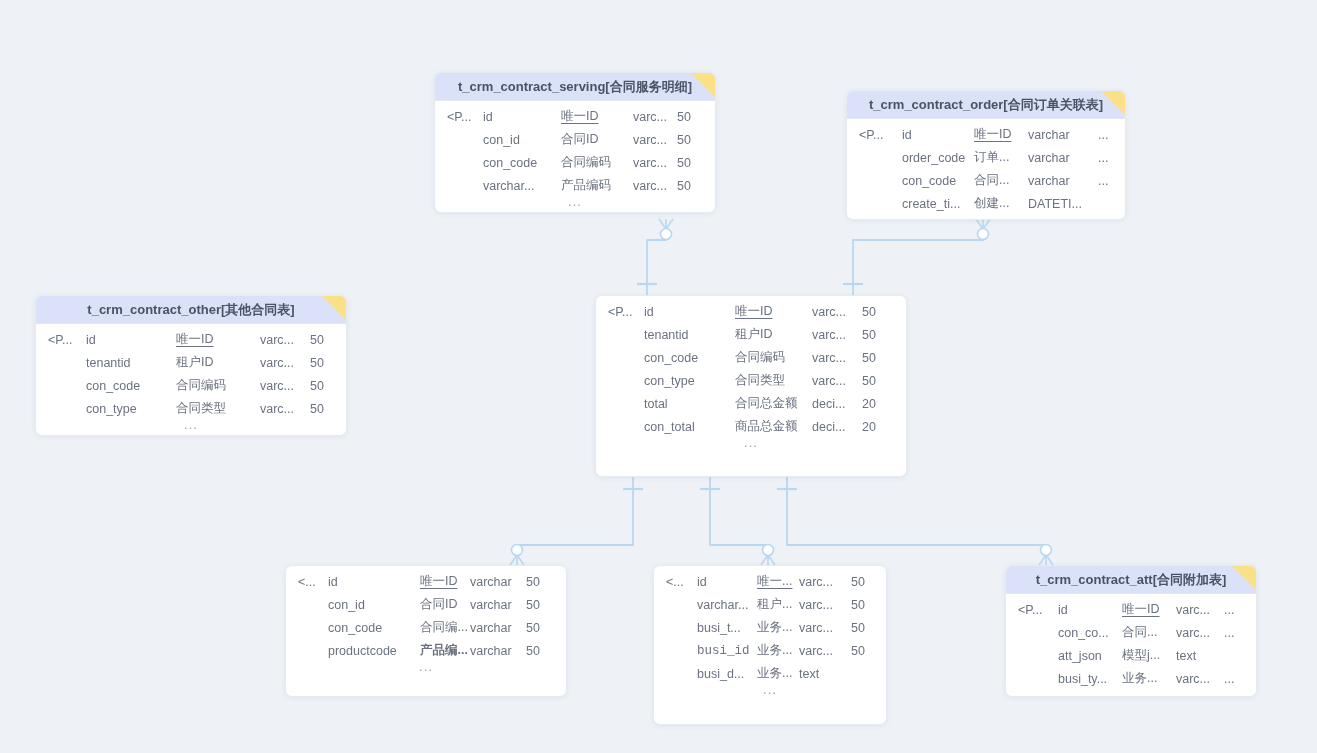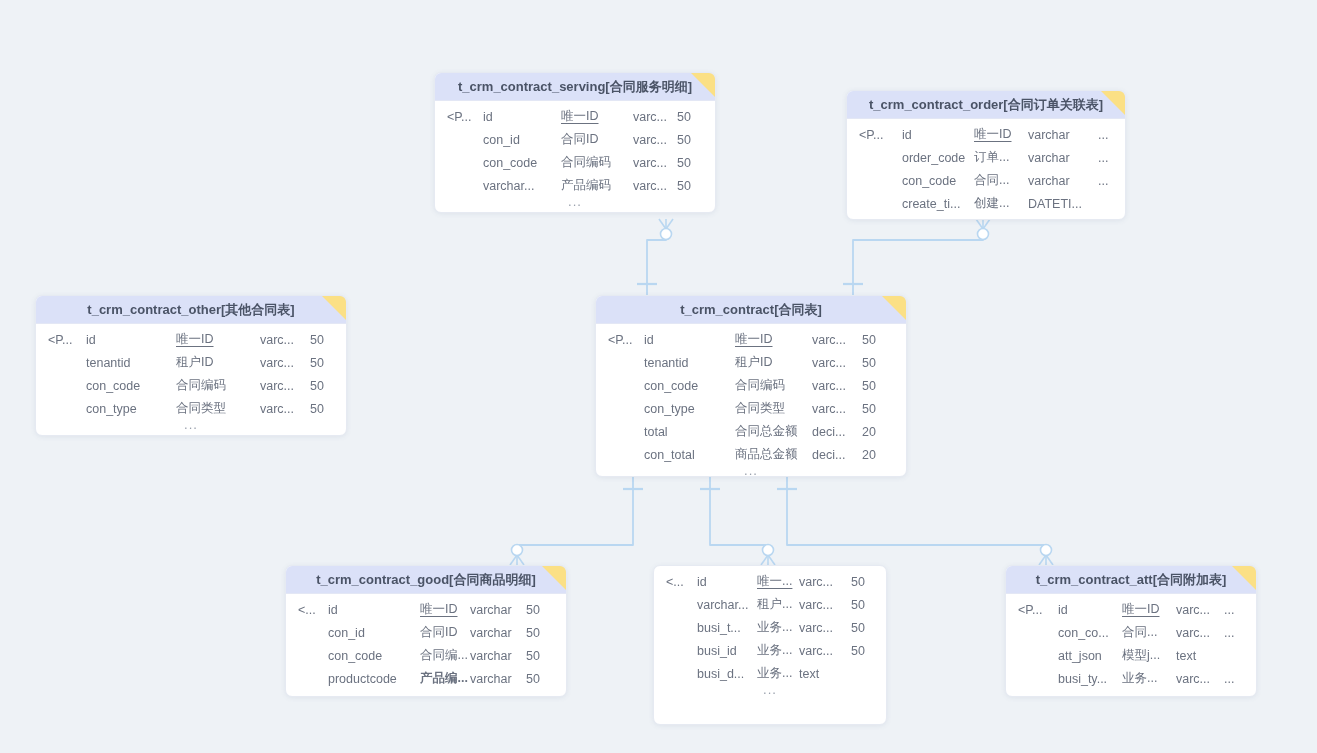--- a/index.html
+++ b/index.html
@@ -183,24 +183,20 @@
           <span class="cell c-1" style="width: 90px;">con_type</span>
           <span class="cell c-2" style="width: 84px;">合同类型</span>
           <span class="cell c-3" style="width: 50px;">varc...</span>
           <span class="cell c-4" style="width: 32px;">50</span>
           <span class="cell c-extra"></span>
         </div>
         <div class="more-row">...</div>
       </div>
     </div>
     <div class="entity" style="left: 595px; top: 295px; width: 310px; height: 180px;">
-      <div class="entity-header">
-        <span class="entity-title">t_crm_contract[合同表]</span>
-        <span class="fold"></span>
-      </div>
       <div class="rows">
         <div class="erow pk">
           <span class="cell c-0" style="width: 36px;">&lt;P...</span>
           <span class="cell c-1" style="width: 91px;">id</span>
           <span class="cell c-2" style="width: 77px;">唯一ID</span>
           <span class="cell c-3" style="width: 50px;">varc...</span>
           <span class="cell c-4" style="width: 34px;">50</span>
           <span class="cell c-extra"></span>
         </div>
         <div class="erow">
@@ -240,24 +236,20 @@
           <span class="cell c-1" style="width: 91px;">con_total</span>
           <span class="cell c-2" style="width: 77px;">商品总金额</span>
           <span class="cell c-3" style="width: 50px;">deci...</span>
           <span class="cell c-4" style="width: 34px;">20</span>
           <span class="cell c-extra">4</span>
         </div>
         <div class="more-row">...</div>
       </div>
     </div>
     <div class="entity" style="left: 285px; top: 565px; width: 280px; height: 130px;">
-      <div class="entity-header">
-        <span class="entity-title">t_crm_contract_good[合同商品明细]</span>
-        <span class="fold"></span>
-      </div>
       <div class="rows">
         <div class="erow pk">
           <span class="cell c-0" style="width: 30px;">&lt;...</span>
           <span class="cell c-1" style="width: 92px;">id</span>
           <span class="cell c-2" style="width: 50px;">唯一ID</span>
           <span class="cell c-3" style="width: 56px;">varchar</span>
           <span class="cell c-4" style="width: 28px;">50</span>
           <span class="cell c-extra"></span>
         </div>
         <div class="erow">
@@ -308,21 +300,21 @@
         <div class="erow">
           <span class="cell c-0" style="width: 31px;"></span>
           <span class="cell c-1" style="width: 60px;">busi_t...</span>
           <span class="cell c-2" style="width: 42px;">业务...</span>
           <span class="cell c-3" style="width: 52px;">varc...</span>
           <span class="cell c-4" style="width: 26px;">50</span>
           <span class="cell c-extra"></span>
         </div>
         <div class="erow">
           <span class="cell c-0" style="width: 31px;"></span>
-          <span class="cell c-1" style="width: 60px;">busi_id</span>
+          <span class="cell c-1" style="width: 60px; font-family: Liberation Mono, monospace;">busi_id</span>
           <span class="cell c-2" style="width: 42px;">业务...</span>
           <span class="cell c-3" style="width: 52px;">varc...</span>
           <span class="cell c-4" style="width: 26px;">50</span>
           <span class="cell c-extra"></span>
         </div>
         <div class="erow">
           <span class="cell c-0" style="width: 31px;"></span>
           <span class="cell c-1" style="width: 60px;">busi_d...</span>
           <span class="cell c-2" style="width: 42px;">业务...</span>
           <span class="cell c-3" style="width: 52px;">text</span>

